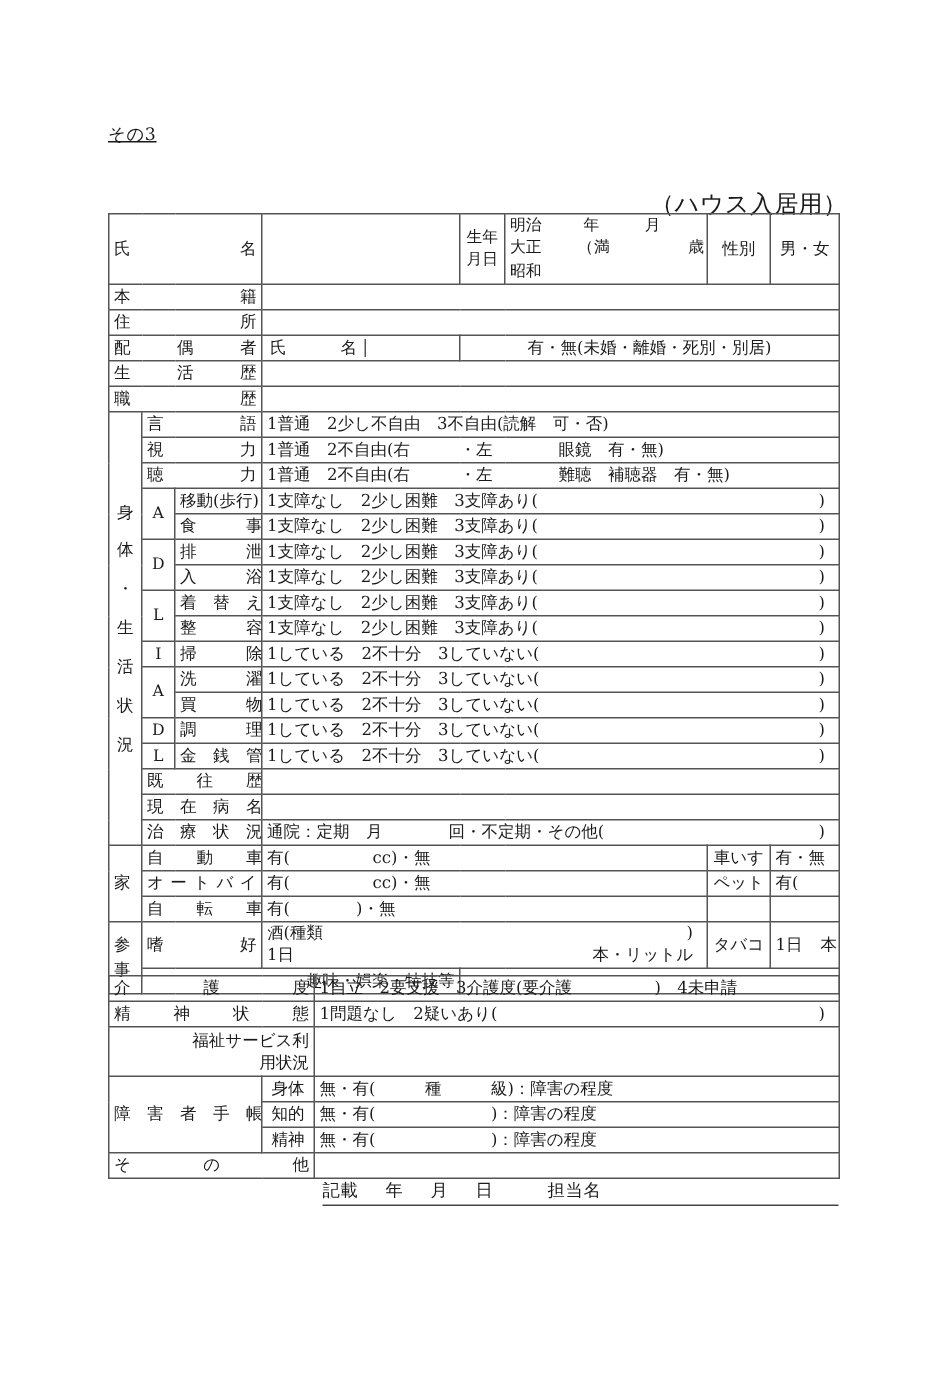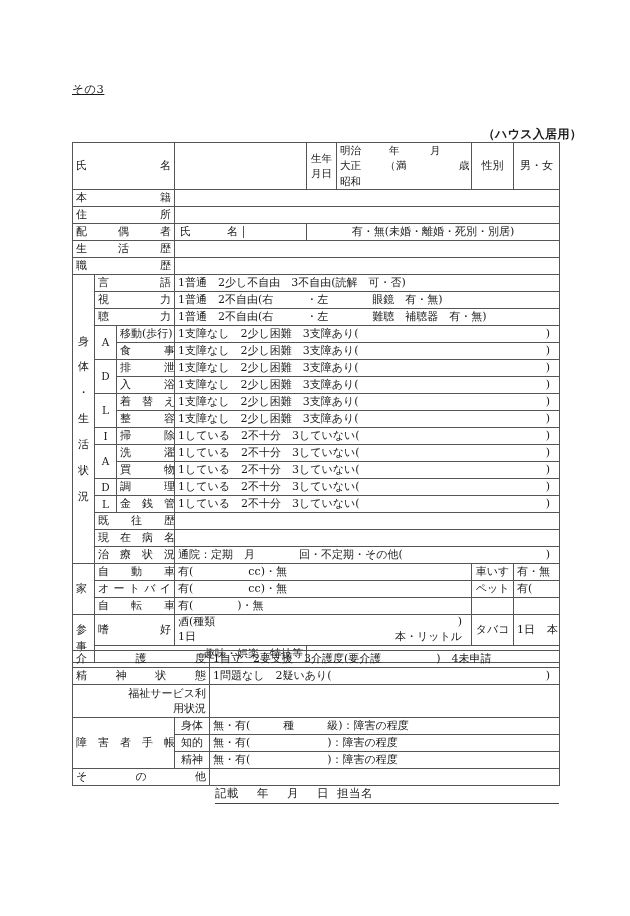--- a/index.html
+++ b/index.html
@@ -36,25 +36,24 @@
     left: 0;
     top: 103px;
     width: 630px;
     text-align: center;
     font-size: 14.5px;
     letter-spacing: 9px;
     text-indent: 9px;
   }
   .doc-subtitle {
     position: absolute;
-    right: 48px;
+    right: 65px;
     top: 126px;
-    font-size: 12px;
+    font-size: 16px;
     letter-spacing: 0.3px;
-    font-weight: bold;
   }
 
   
   table.form {
     position: absolute;
     border-collapse: collapse;
     table-layout: fixed;
     font-size: 11px;
     line-height: 1.15;
   }
@@ -148,21 +147,21 @@
     font-size: 11.5px;
     letter-spacing: 0.5px;
     border-bottom: 1.6px solid #444;
     width: 344px;
     box-sizing: border-box;
     padding-bottom: 2px;
   }
   .sig-gap1 { padding-left: 18px; }
   .sig-gap2 { padding-left: 18px; }
   .sig-gap3 { padding-left: 18px; }
-  .sig-gap4 { padding-left: 8px; }
+  .sig-gap4 { padding-left: 8px; margin-left: 28px; }
 </style>
 </head>
 <body>
 
 <div class="page">
 
   <div class="doc-code">その3</div>
   <div class="doc-subtitle">（ハウス入居用）</div>
 
   <table class="form" id="main-table">

